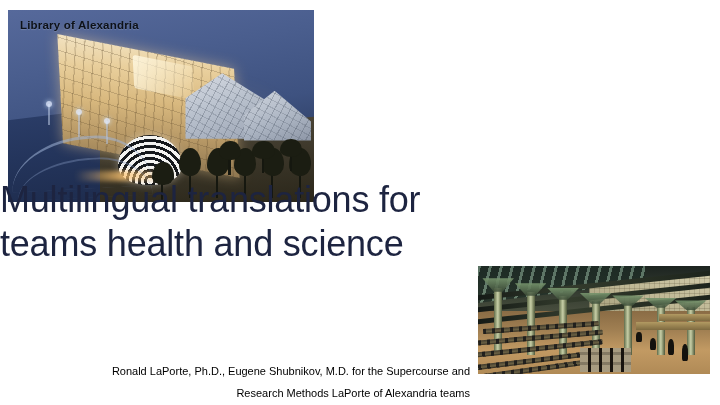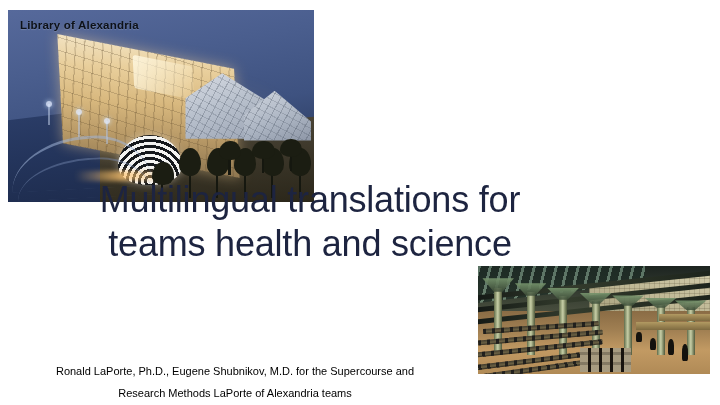--- a/index.html
+++ b/index.html
@@ -292,34 +292,34 @@
       repeating-linear-gradient(90deg, rgba(220,205,170,0.55) 0px, rgba(220,205,170,0.55) 8px, rgba(25,20,14,1) 8px, rgba(25,20,14,1) 11px),
       repeating-linear-gradient(0deg, rgba(220,205,170,0.40) 0px, rgba(220,205,170,0.40) 7px, rgba(25,20,14,1) 7px, rgba(25,20,14,1) 10px);
   }
 
   
   #title {
     position: absolute;
     left: 0;
     top: 178px;
     width: 620px;
-    text-align: center;
+    text-align: left;
     font-family: "Liberation Sans", sans-serif;
     font-size: 36px;
     line-height: 1.22;
     font-weight: normal;
     color: #1d2440;
     letter-spacing: -0.2px;
   }
   #subtitle {
     position: absolute;
     left: 0;
     top: 360px;
     width: 470px;
-    text-align: center;
+    text-align: right;
     font-family: "Liberation Sans", sans-serif;
     font-size: 11px;
     line-height: 2.0;
     color: #000000;
   }
   #subtitle .ln { display: block; }
 </style>
 </head>
 <body>
 

